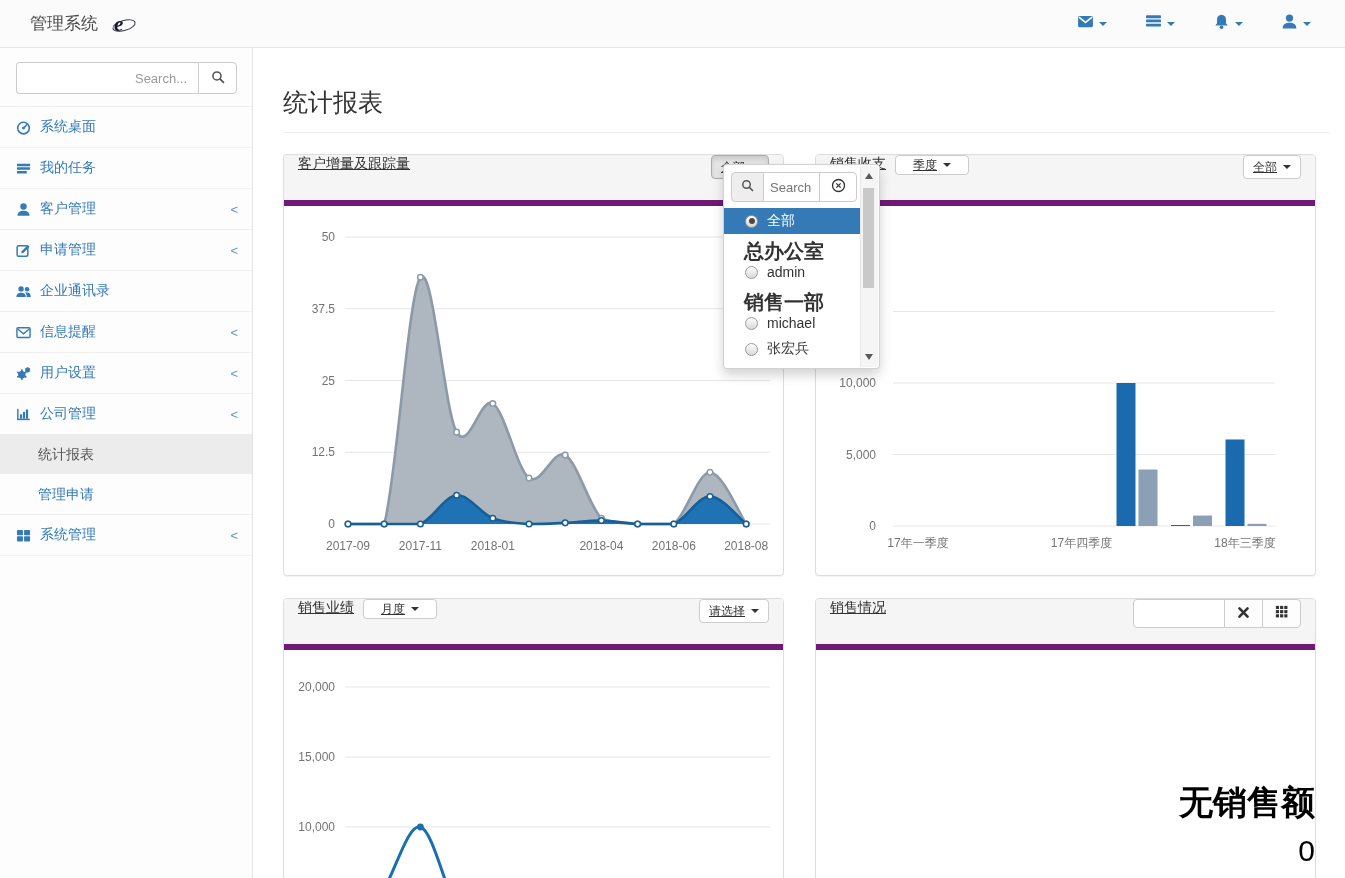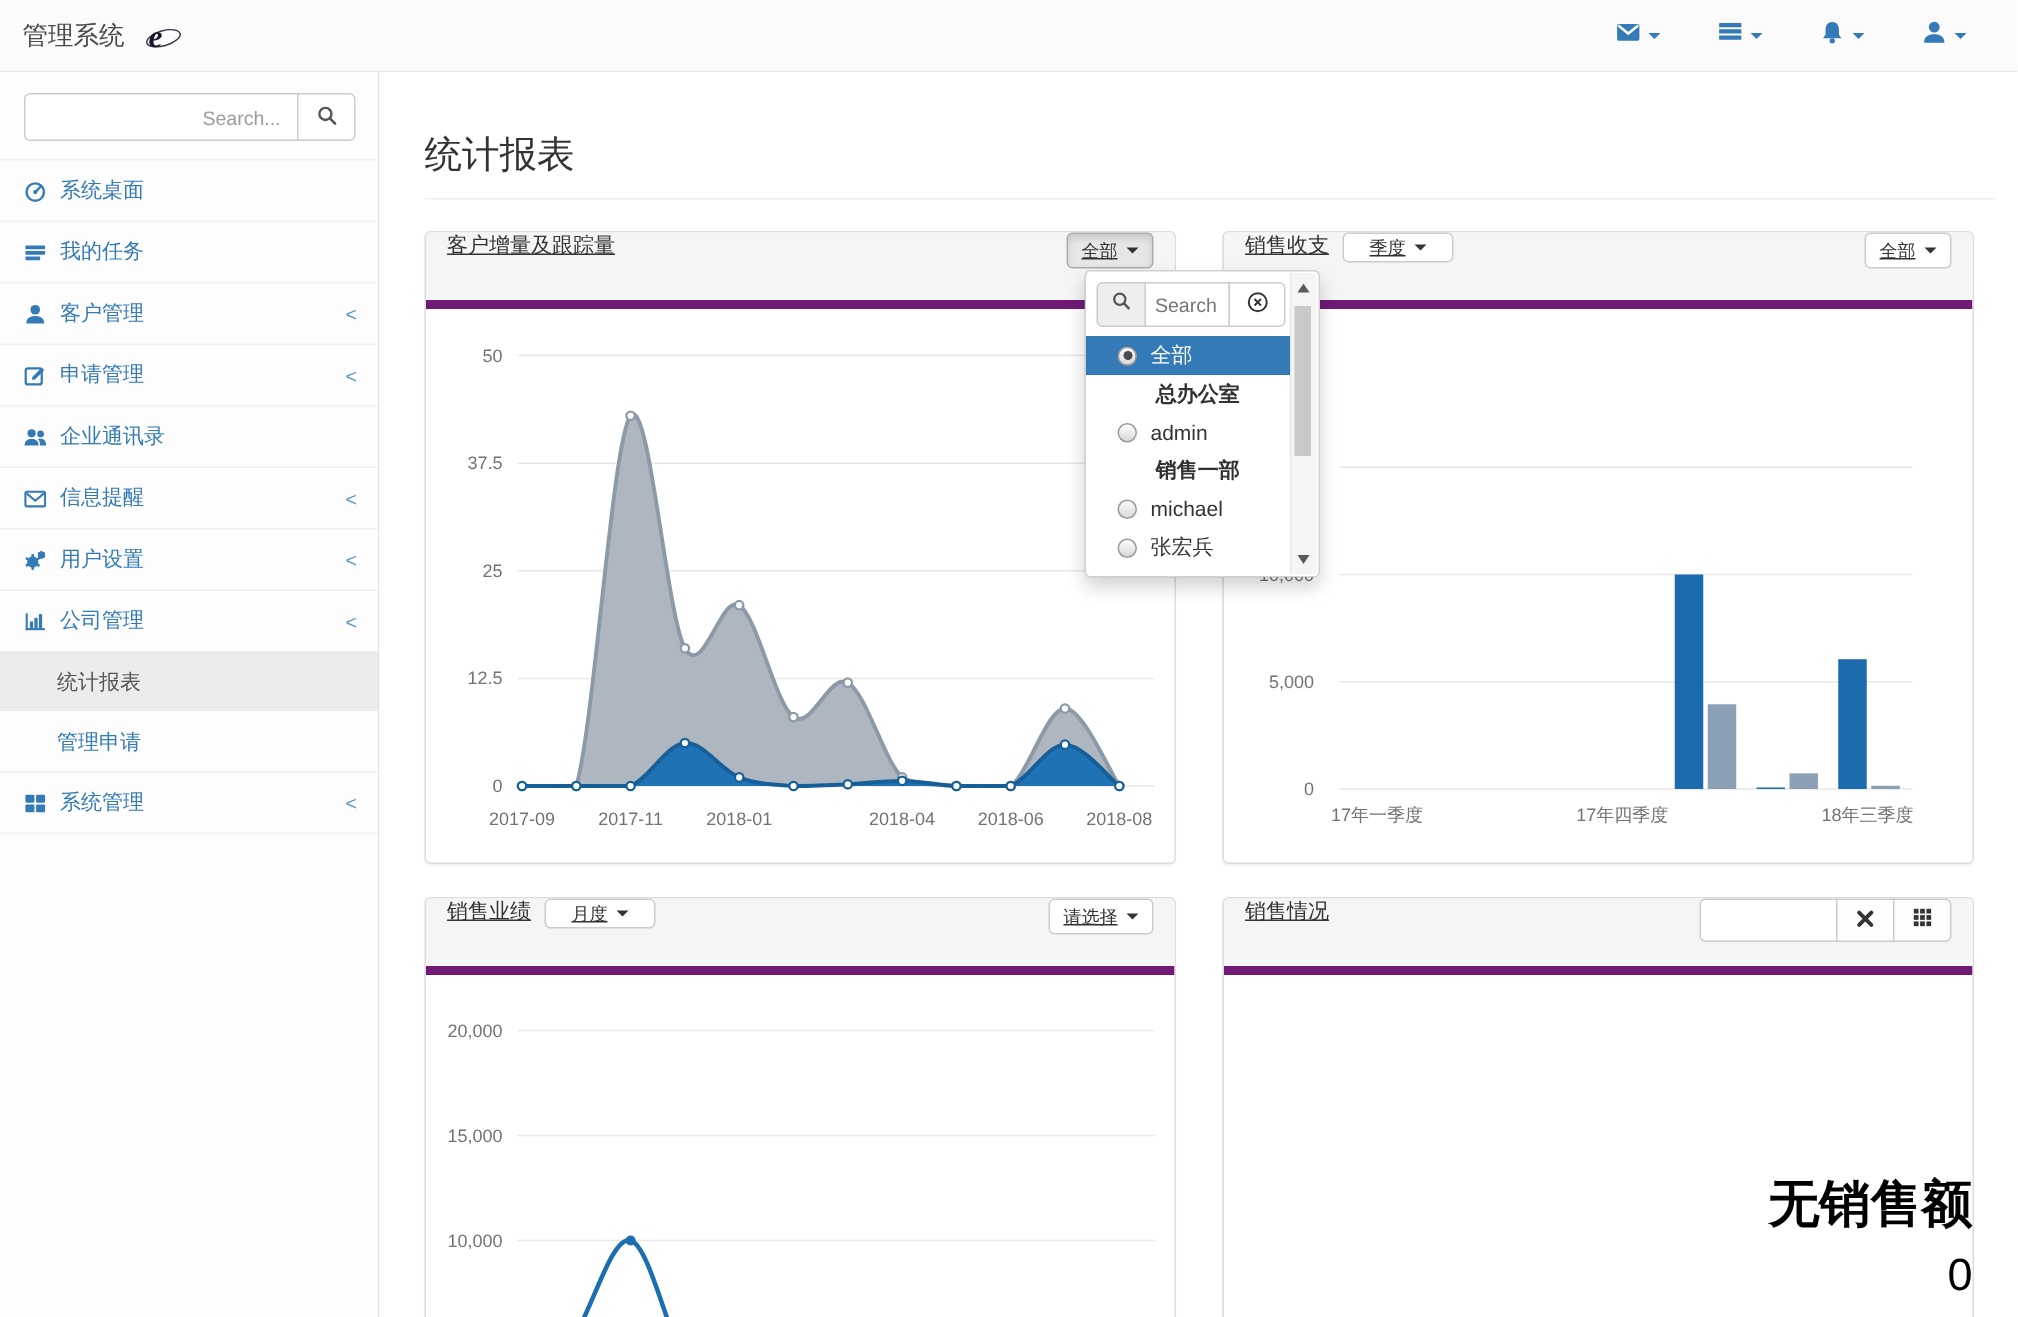--- a/index.html
+++ b/index.html
@@ -2,21 +2,21 @@
 <html><head>
 <meta charset="utf-8">
 <style>
   html,body{margin:0;padding:0;background:#fff;}
   body{width:1345px;height:878px;position:relative;overflow:hidden;
        font-family:"Liberation Sans","DejaVu Sans",sans-serif;color:#333;}
 
   
   .navbar{position:absolute;left:0;top:0;width:100%;height:48px;background:#fbfbfb;
           border-bottom:1px solid #e7e7e7;display:flex;align-items:center;box-sizing:border-box;}
-  .brand{margin-left:15px;font-size:17px;color:#4a4a4a;}
+  .brand{margin-left:30px;font-size:17px;color:#4a4a4a;}
   .ie{margin-left:16px;position:relative;display:inline-block;width:24px;height:24px;}
   .ie-e{font-family:"Liberation Serif","DejaVu Serif",serif;font-style:italic;font-weight:bold;
         font-size:21px;color:#16162e;line-height:24px;}
   .ie-orbit{position:absolute;left:-2px;top:8px;width:22px;height:9px;border:1.5px solid #16162e;
             border-radius:50%;transform:rotate(-16deg);opacity:.85;}
   .nav-right{margin-left:auto;margin-right:34px;display:flex;align-items:center;gap:38px;}
   .nav-item{display:flex;align-items:center;gap:5px;color:#337ab7;cursor:pointer;text-decoration:none;}
   .caret{display:inline-block;width:0;height:0;border-left:4px solid transparent;
          border-right:4px solid transparent;border-top:4px solid #333;}
   .c-blue{border-top-color:#337ab7;}
@@ -68,35 +68,35 @@
   .igroup input{width:74px;border:1px solid #ccc;border-radius:4px 0 0 4px;background:#fff;
                 padding:0 8px;font-size:13px;outline:none;}
   .gbtn{width:39px;border:1px solid #ccc;background:#fdfdfd;margin-left:-1px;display:flex;
         align-items:center;justify-content:center;color:#333;cursor:pointer;padding:0;}
   .gbtn:last-child{border-radius:0 4px 4px 0;}
   .empty-box{text-align:right;padding-top:130px;}
   .empty-title{font-size:34px;font-weight:bold;color:#000;}
   .empty-value{font-size:30px;color:#000;margin-top:8px;}
 
   
-  .dropdown{position:absolute;left:723px;top:180px;width:157px;background:#fff;z-index:60;
+  .dropdown{position:absolute;left:723px;top:164px;width:157px;background:#fff;z-index:60;
             border:1px solid rgba(0,0,0,.18);border-radius:4px;box-shadow:0 6px 12px rgba(0,0,0,.175);
             padding:5px 0 6px 0;box-sizing:border-box;}
   .dd-search{display:flex;margin:2px 22px 6px 7px;height:30px;}
   .dd-addon{width:31px;background:#eee;border:1px solid #ccc;border-radius:4px 0 0 4px;
             display:flex;align-items:center;justify-content:center;color:#555;}
   .dd-input{flex:1;min-width:0;border:1px solid #ccc;border-left:none;padding:0 6px;font-size:13px;
             color:#777;outline:none;}
   .dd-clear{width:38px;border:1px solid #ccc;margin-left:-1px;background:#fff;border-radius:0 4px 4px 0;
             display:flex;align-items:center;justify-content:center;color:#333;cursor:pointer;}
   .dd-list{margin-right:18px;}
   .dd-item{height:26px;display:flex;align-items:center;gap:9px;padding:0 8px 0 21px;
            font-size:14px;color:#333;cursor:pointer;}
   .dd-item.selected{background:#337ab7;color:#fff;}
-  .dd-group{font-weight:bold;color:#333;font-size:14px;padding:4px 8px 3px 20px;height:18px;text-align:center;}
+  .dd-group{font-weight:bold;color:#333;font-size:20px;padding:4px 8px 3px 20px;height:18px;}
   .radio{width:13px;height:13px;border-radius:50%;border:1px solid #999;flex:none;
          background:linear-gradient(#fefefe,#d8d8d8);position:relative;box-sizing:border-box;}
   .radio.checked::after{content:"";position:absolute;left:2.5px;top:2.5px;width:6px;height:6px;
          border-radius:50%;background:#4a4a4a;}
   .dd-scroll{position:absolute;top:1px;right:1px;bottom:1px;width:17px;background:#f5f5f5;
              border-left:1px solid #e6e6e6;border-radius:0 3px 3px 0;}
   .dd-arrow{position:absolute;left:3.5px;width:0;height:0;border-left:4.5px solid transparent;
             border-right:4.5px solid transparent;}
   .dd-arrow.up{top:7px;border-bottom:6px solid #5a5a5a;}
   .dd-arrow.down{bottom:7px;border-top:6px solid #5a5a5a;}

